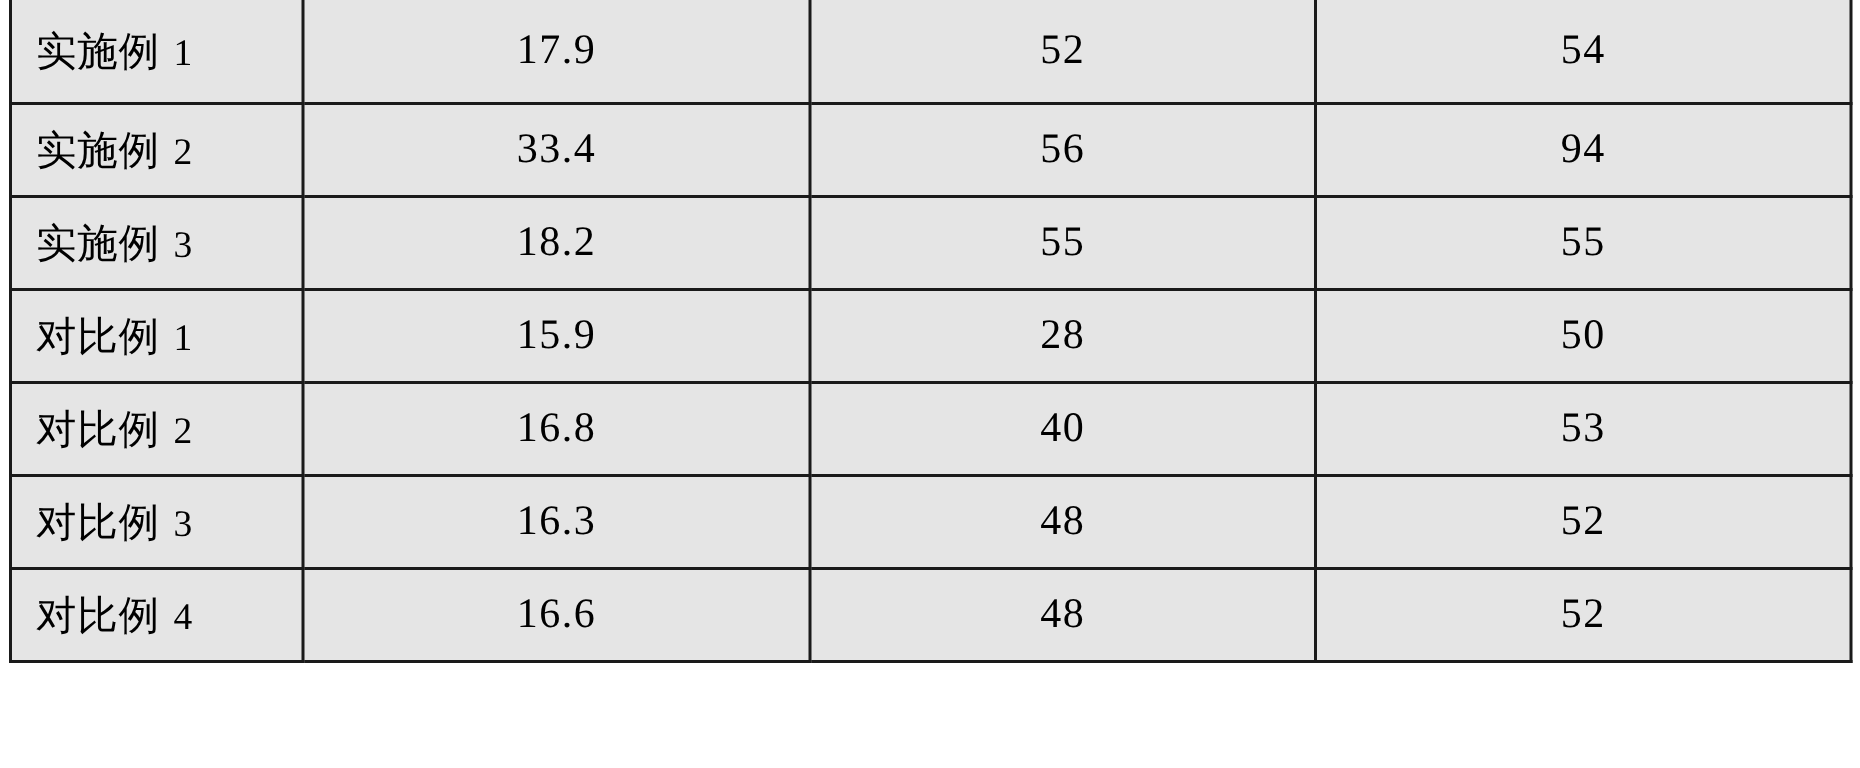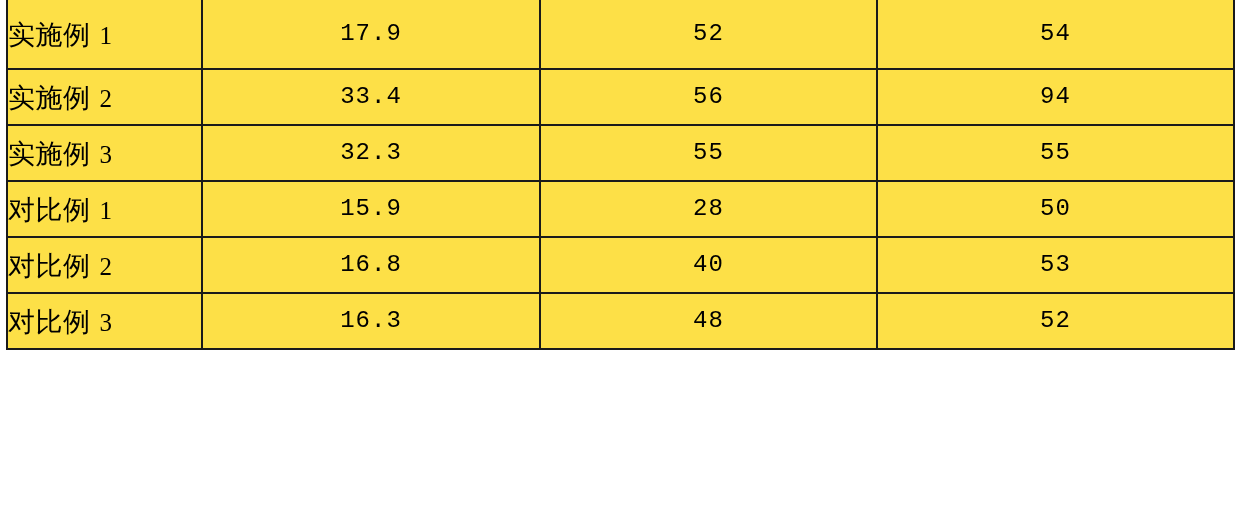--- a/index.html
+++ b/index.html
@@ -40,23 +40,23 @@
   table.data-table col.c4 { width: 357px; }
 
   table.data-table tr { height: 56px; }
   table.data-table tr.first-row { height: 69px; }
 
   table.data-table td {
     border-left: 2px solid #1a1a1a;
     border-right: 2px solid #1a1a1a;
     border-bottom: 2px solid #1a1a1a;
     border-top: 0;
-    padding: 0;
+    padding: 16px;
     vertical-align: middle;
-    background: #fde047;
+    background: #e5e5e5;
   }
 
   
   table.data-table tr.first-row > td {
     border-top: 0;
   }
 
   td.label-cell {
     text-align: left;
     padding-left: 36px;
@@ -74,22 +74,22 @@
     white-space: nowrap;
   }
 
   .label-index {
     font-family: "Liberation Serif", "DejaVu Serif", serif;
     font-size: 25px;
     letter-spacing: 0;
   }
 
   .numeric {
-    font-family: Liberation Mono, monospace;
-    font-size: 24px;
+    font-family: Liberation Serif, serif;
+    font-size: 28px;
     line-height: 1;
     letter-spacing: 1px;
     white-space: nowrap;
   }
 </style>
 </head>
 <body>
 
 <div id="page-root">
 
@@ -130,21 +130,21 @@
         <td class="value-cell">
           <span class="numeric">94</span>
         </td>
       </tr>
 
       <tr>
         <td class="label-cell">
           <span class="cjk-label"><span>实施例</span>&nbsp;<span class="label-index">3</span></span>
         </td>
         <td class="value-cell">
-          <span class="numeric">32.3</span>
+          <span class="numeric">18.2</span>
         </td>
         <td class="value-cell">
           <span class="numeric">55</span>
         </td>
         <td class="value-cell">
           <span class="numeric">55</span>
         </td>
       </tr>
 
       <tr>
@@ -185,17 +185,31 @@
           <span class="numeric">16.3</span>
         </td>
         <td class="value-cell">
           <span class="numeric">48</span>
         </td>
         <td class="value-cell">
           <span class="numeric">52</span>
         </td>
       </tr>
 
+      <tr>
+        <td class="label-cell">
+          <span class="cjk-label"><span>对比例</span>&nbsp;<span class="label-index">4</span></span>
+        </td>
+        <td class="value-cell">
+          <span class="numeric">16.6</span>
+        </td>
+        <td class="value-cell">
+          <span class="numeric">48</span>
+        </td>
+        <td class="value-cell">
+          <span class="numeric">52</span>
+        </td>
+      </tr>
 
     </tbody>
   </table>
 
 </div>
 
 </body></html>

